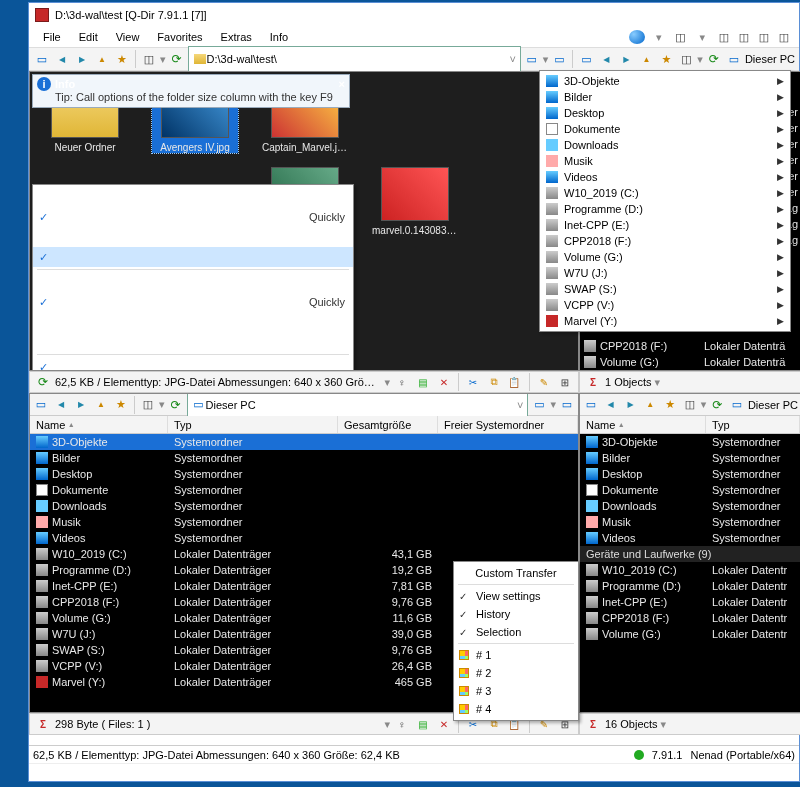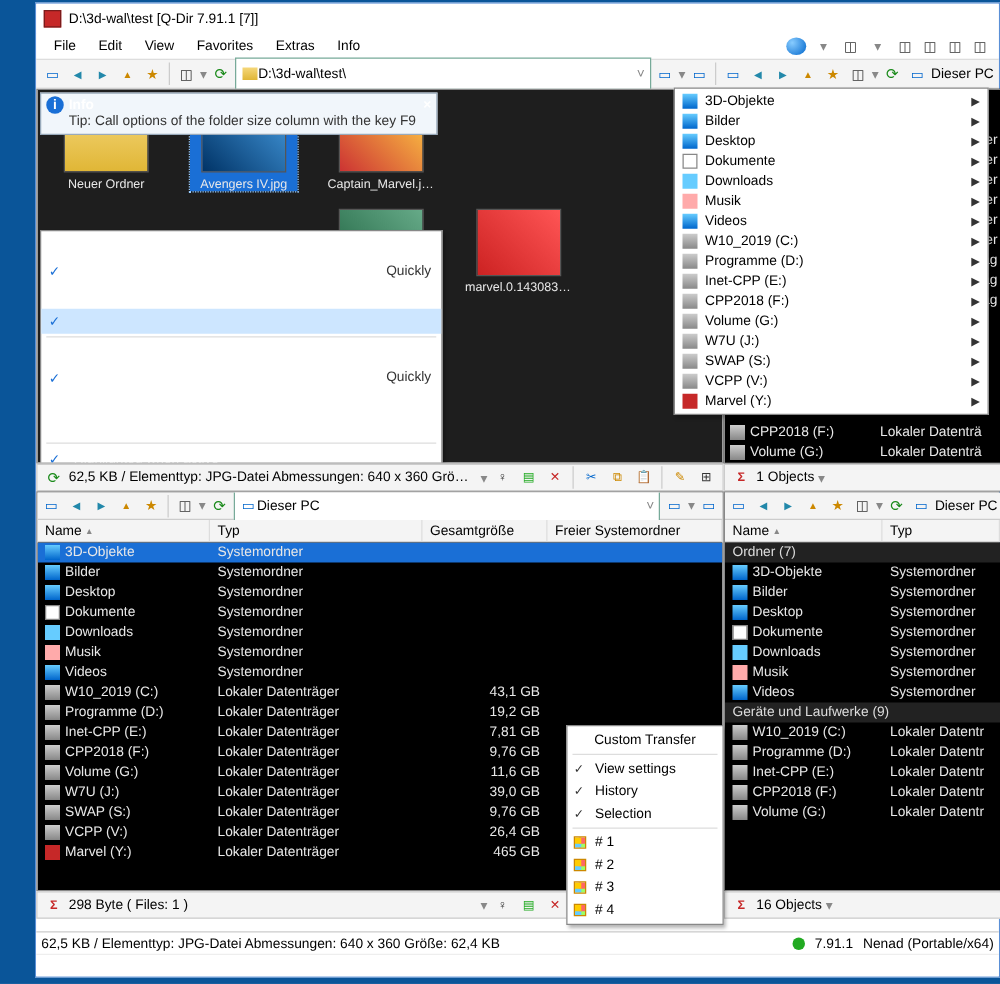--- a/index.html
+++ b/index.html
@@ -52,21 +52,21 @@
 
 
 .listpane .hdr { height: 18px; background: #f4f4f4; display: flex; border-bottom: 1px solid #ccc; color: #000; }
 .listpane .hdr .col { border-right: 1px solid #ddd; padding: 2px 6px; display: flex; align-items: center; gap: 4px; }
 .listpane .rows { flex: 1; background: #000; color: #e8e8e8; overflow: hidden; }
 .listpane .row { display: flex; height: 16px; align-items: center; }
 .listpane .row .cell { padding: 0 6px; white-space: nowrap; overflow: hidden; text-overflow: ellipsis; }
 .listpane .row .ico { width: 12px; height: 12px; margin-right: 4px; flex: none; }
 .section { background: #222; color: #ddd; padding: 1px 6px; height: 16px; display: flex; align-items: center; }
 
-.ctxmenu2 { position: absolute; left: 424px; top: 490px; width: 126px; background: #fff; border: 1px solid #888; box-shadow: 2px 2px 3px rgba(0,0,0,.3); z-index: 50; padding: 2px 0; margin-top: 19px; }
+.ctxmenu2 { position: absolute; left: 424px; top: 490px; width: 126px; background: #fff; border: 1px solid #888; box-shadow: 2px 2px 3px rgba(0,0,0,.3); z-index: 50; padding: 2px 0; }
 .ctxmenu2 .mi { display: flex; align-items: center; height: 18px; padding: 0 8px 0 22px; position: relative; }
 .ctxmenu2 .mi .check { position: absolute; left: 5px; color: #333; font-size: 10px; }
 .ctxmenu2 hr { border: none; border-top: 1px solid #ddd; margin: 2px 4px; }
 .ctxmenu2 .sq { position: absolute; left: 5px; width: 10px; height: 10px; border: 1px solid #c80; background:
   linear-gradient(#fc0,#fc0) left top/5px 5px no-repeat,
   linear-gradient(#f66,#f66) right top/5px 5px no-repeat,
   linear-gradient(#6cf,#6cf) left bottom/5px 5px no-repeat,
   linear-gradient(#9f6,#9f6) right bottom/5px 5px no-repeat; }
 
 .footer { position: absolute; left: 0; right: 0; bottom: 0; height: 36px; background: #fff; border-top: 1px solid #ccc; display: flex; flex-direction: column; }
@@ -546,21 +546,20 @@
         <span style="white-space:nowrap">Dieser PC</span>
       </div>
       <div class="hdr">
         <div class="col" style="width:126px">
             <span>Name</span>
             <span style="color:#888;font-size:8px">▴</span>
           </div>
         <div class="col" style="flex:1">Typ</div>
       </div>
       <div class="rows" id="rightrows">
-          <div class="section">Ordner (7)</div>
           <div class="row">
             <div class="cell" style="width: 126px; display: flex; align-items: center;">
               <span class="ico icon-img"></span>
               <span>3D-Objekte</span>
             </div>
             <div class="cell" style="flex: 1 1 0%;">Systemordner</div>
           </div>
           <div class="row">
             <div class="cell" style="width: 126px; display: flex; align-items: center;">
               <span class="ico icon-img"></span>

